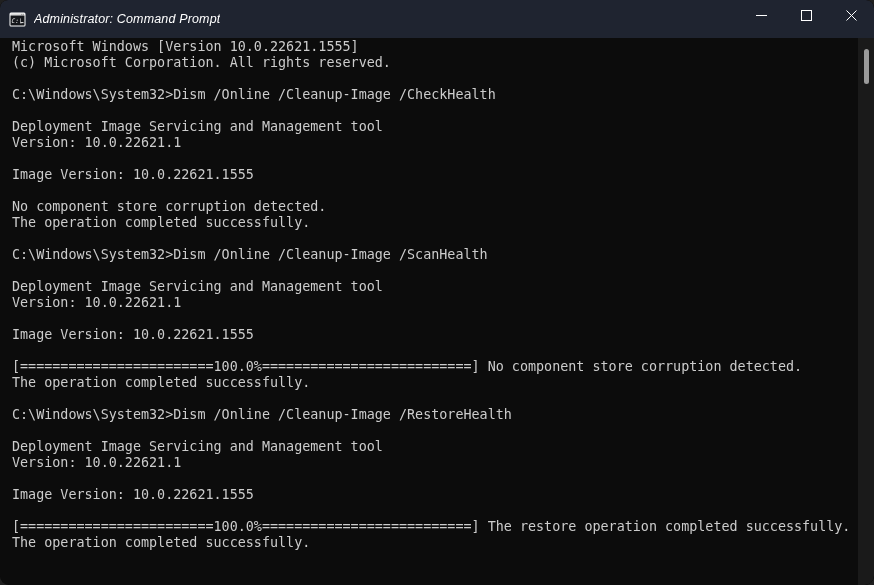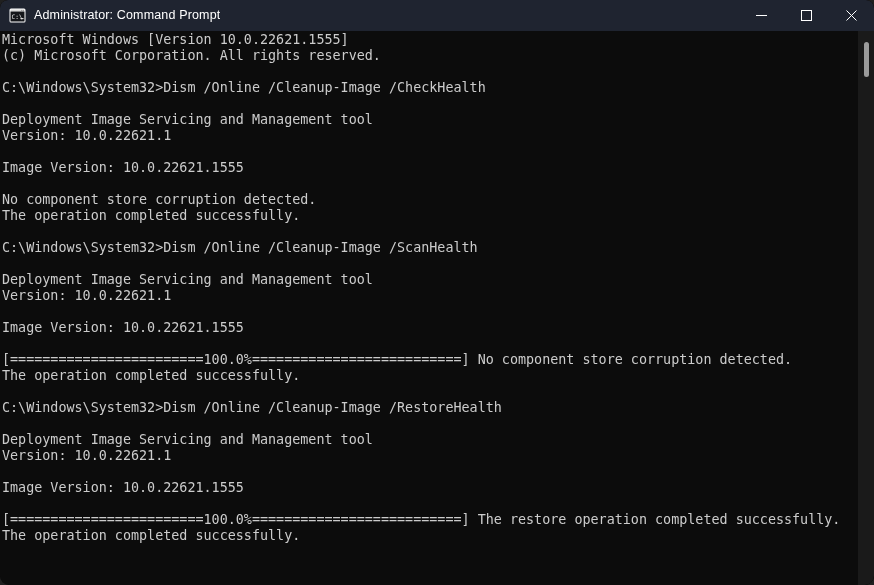--- a/index.html
+++ b/index.html
@@ -24,27 +24,28 @@
     background: #0c0c0c;
     border-radius: 8px 8px 9px 9px;
     overflow: hidden;
     display: flex;
     flex-direction: column;
   }
 
   
   .titlebar {
     position: relative;
-    height: 31px;
+    height: 38px;
     min-height: 31px;
     background: #1f2430;
     display: flex;
     align-items: flex-start;
     border-radius: 8px 8px 0 0;
     user-select: none;
+    font-style: italic;
   }
   .titlebar-left {
     display: flex;
     align-items: center;
     padding-left: 9px;
     flex: 1 1 auto;
     min-width: 0;
     height: 100%;
   }
   .app-icon {
@@ -97,20 +98,21 @@
     font-size: 13.4px;
     line-height: 16px;
     letter-spacing: 0px;
     color: #cccccc;
     white-space: pre;
     -webkit-font-smoothing: antialiased;
   }
   .line {
     height: 16px;
     white-space: pre;
+    margin-left: 10px;
   }
 
   
   .scrollbar {
     position: absolute;
     top: 0;
     right: 0;
     width: 16px;
     height: 100%;
     background: #1a1a1a;

